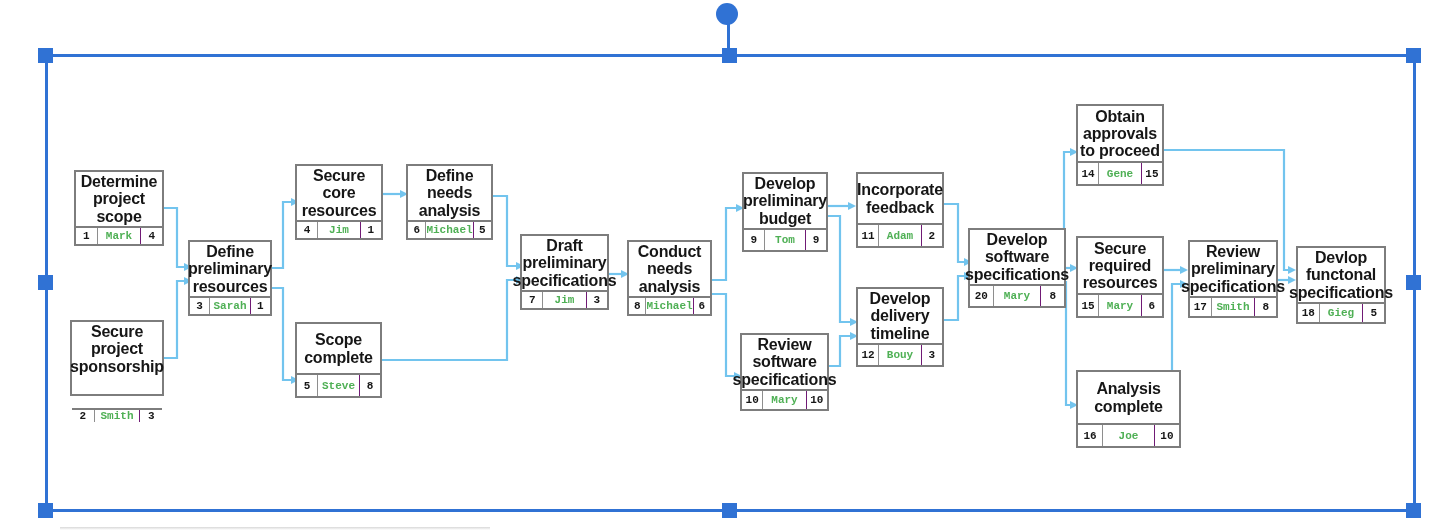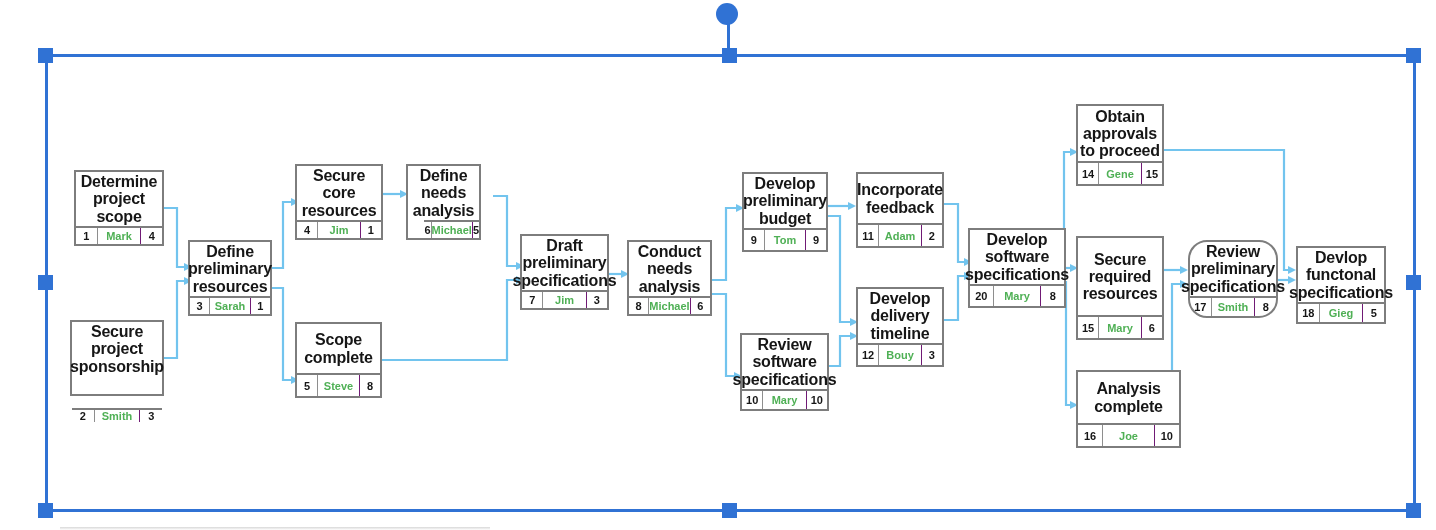--- a/index.html
+++ b/index.html
@@ -17,21 +17,21 @@
      background:linear-gradient(to bottom,#d8d8d8,#ffffff);}
 
   
   .node{position:absolute;box-sizing:border-box;border:2px solid #7d7d7d;background:#ffffff;
         display:flex;flex-direction:column;}
   .node .title{flex:1;display:flex;align-items:center;justify-content:center;
         text-align:center;font-weight:bold;color:#161616;line-height:1.08;
         font-size:16px;letter-spacing:-0.2px;padding:1px 2px;}
   .node .row{display:flex;border-top:2px solid #7d7d7d;height:21px;}
   .node .row .c{display:flex;align-items:center;justify-content:center;
-        font-size:11px;font-weight:bold;color:#161616;}
+        font-size:11px;font-weight:bold;color:#161616;font-family:Liberation Mono, monospace;}
   .node .row .c.id{width:24%;border-right:1px solid #8e8e8e;}
   .node .row .c.who{flex:1;border-right:1px solid #701a75;color:#4fb055;}
   .node .row .c.dur{width:24%;}
 
   
   #wires{position:absolute;left:0;top:0;width:1436px;height:530px;pointer-events:none;}
   #wires path{fill:none;stroke:#72c4ee;stroke-width:2.2;}
   #wires polygon{fill:#72c4ee;}
 </style>
 </head>
@@ -143,21 +143,21 @@
         </div>
       </div>
       <div class="node" style="left: 295px; top: 322px; width: 87px; height: 76px;">
         <div class="title">Scope complete</div>
         <div class="row">
           <div class="c id">5</div>
           <div class="c who">Steve</div>
           <div class="c dur">8</div>
         </div>
       </div>
-      <div class="node" style="left: 406px; top: 164px; width: 75px; height: 76px; align-items: flex-end;">
+      <div class="node" style="left: 406px; top: 164px; width: 87px; height: 76px;">
         <div class="title">Define needs analysis</div>
         <div class="row">
           <div class="c id">6</div>
           <div class="c who">Michael</div>
           <div class="c dur">5</div>
         </div>
       </div>
       <div class="node" style="left: 520px; top: 234px; width: 89px; height: 76px;">
         <div class="title">Draft preliminary specifications</div>
         <div class="row">
@@ -215,37 +215,37 @@
         </div>
       </div>
       <div class="node" style="left: 1076px; top: 104px; width: 88px; height: 82px;">
         <div class="title">Obtain approvals to proceed</div>
         <div class="row">
           <div class="c id">14</div>
           <div class="c who">Gene</div>
           <div class="c dur">15</div>
         </div>
       </div>
-      <div class="node" style="left: 1076px; top: 236px; width: 88px; height: 104px;">
+      <div class="node" style="left: 1076px; top: 236px; width: 88px; height: 82px;">
         <div class="title">Secure required resources</div>
         <div class="row">
           <div class="c id">15</div>
           <div class="c who">Mary</div>
           <div class="c dur">6</div>
         </div>
       </div>
       <div class="node" style="left: 1076px; top: 370px; width: 105px; height: 78px;">
         <div class="title">Analysis complete</div>
         <div class="row">
           <div class="c id">16</div>
           <div class="c who">Joe</div>
           <div class="c dur">10</div>
         </div>
       </div>
-      <div class="node" style="left: 1188px; top: 240px; width: 90px; height: 78px; border-radius: 19px;">
+      <div class="node" style="left: 1188px; top: 240px; width: 90px; height: 78px;">
         <div class="title">Review preliminary specifications</div>
         <div class="row">
           <div class="c id">17</div>
           <div class="c who">Smith</div>
           <div class="c dur">8</div>
         </div>
       </div>
       <div class="node" style="left: 1296px; top: 240px; width: 90px; height: 78px; margin-top: 6px;">
         <div class="title">Devlop functonal specifications</div>
         <div class="row">

